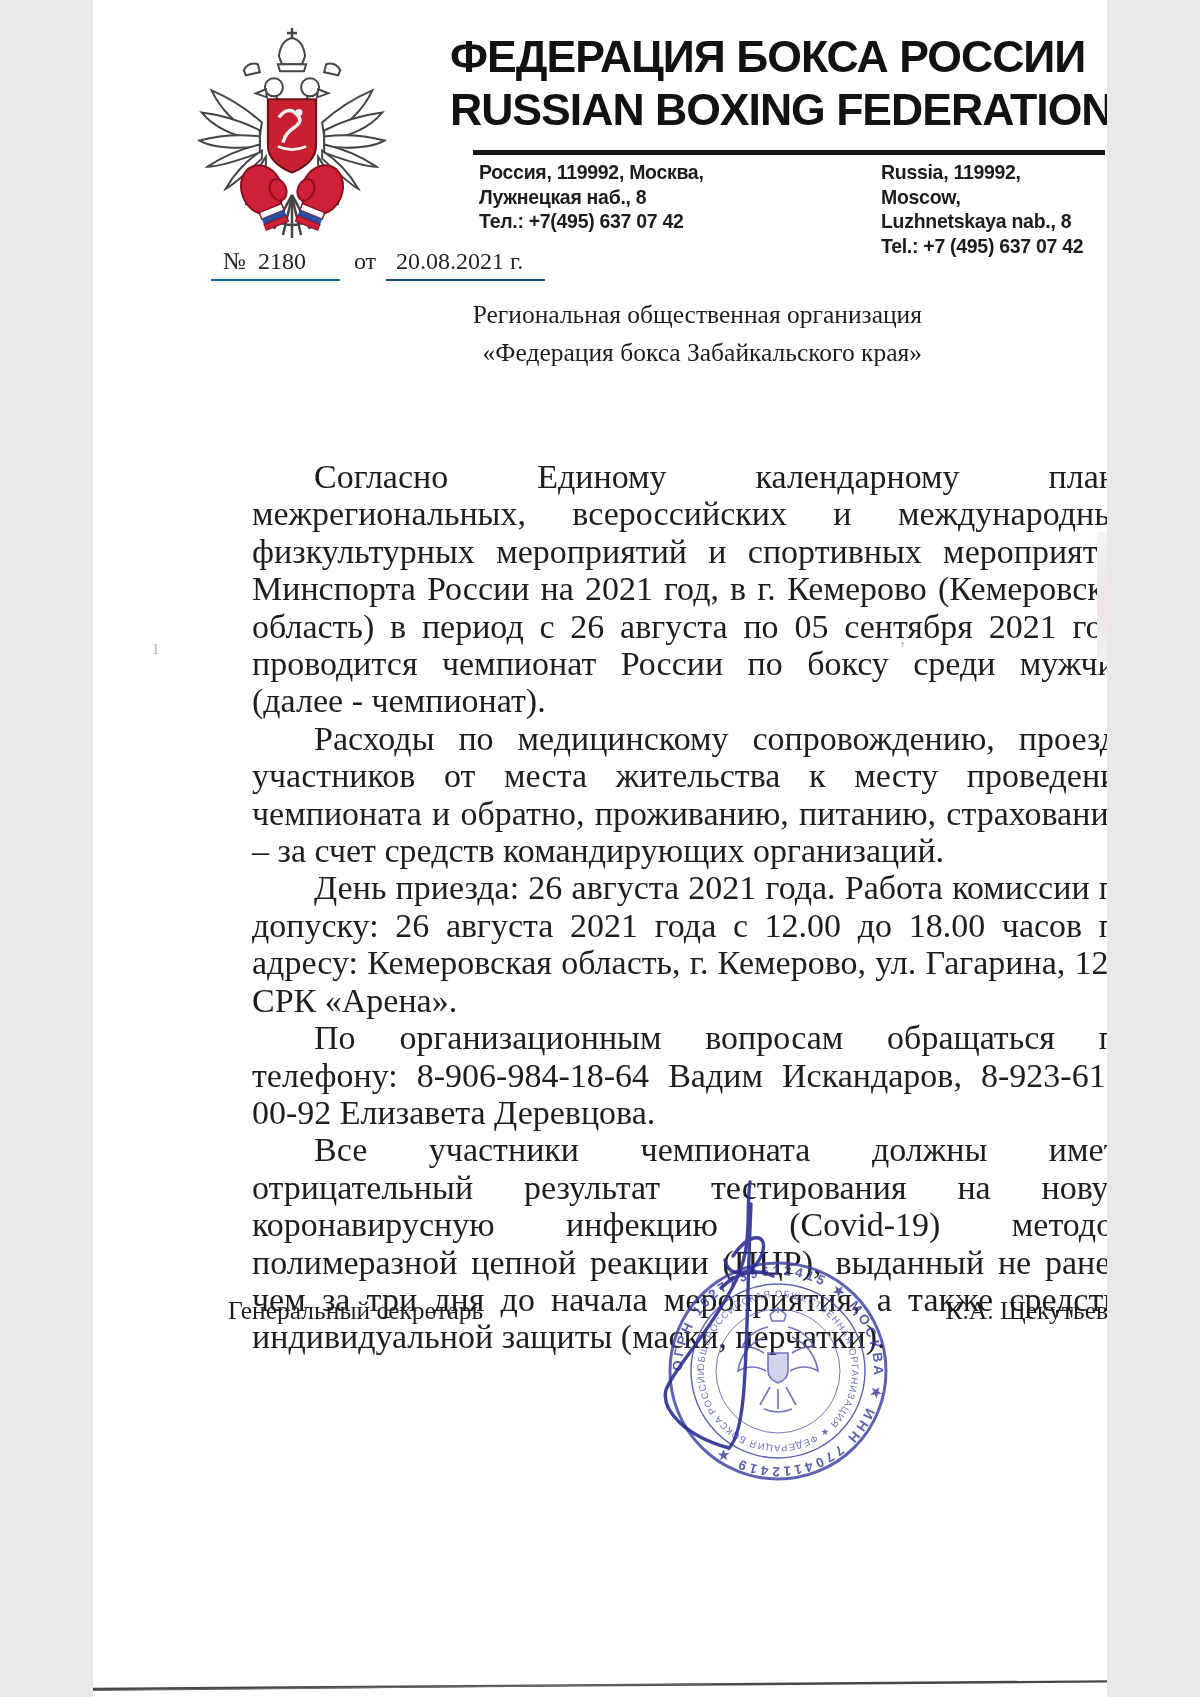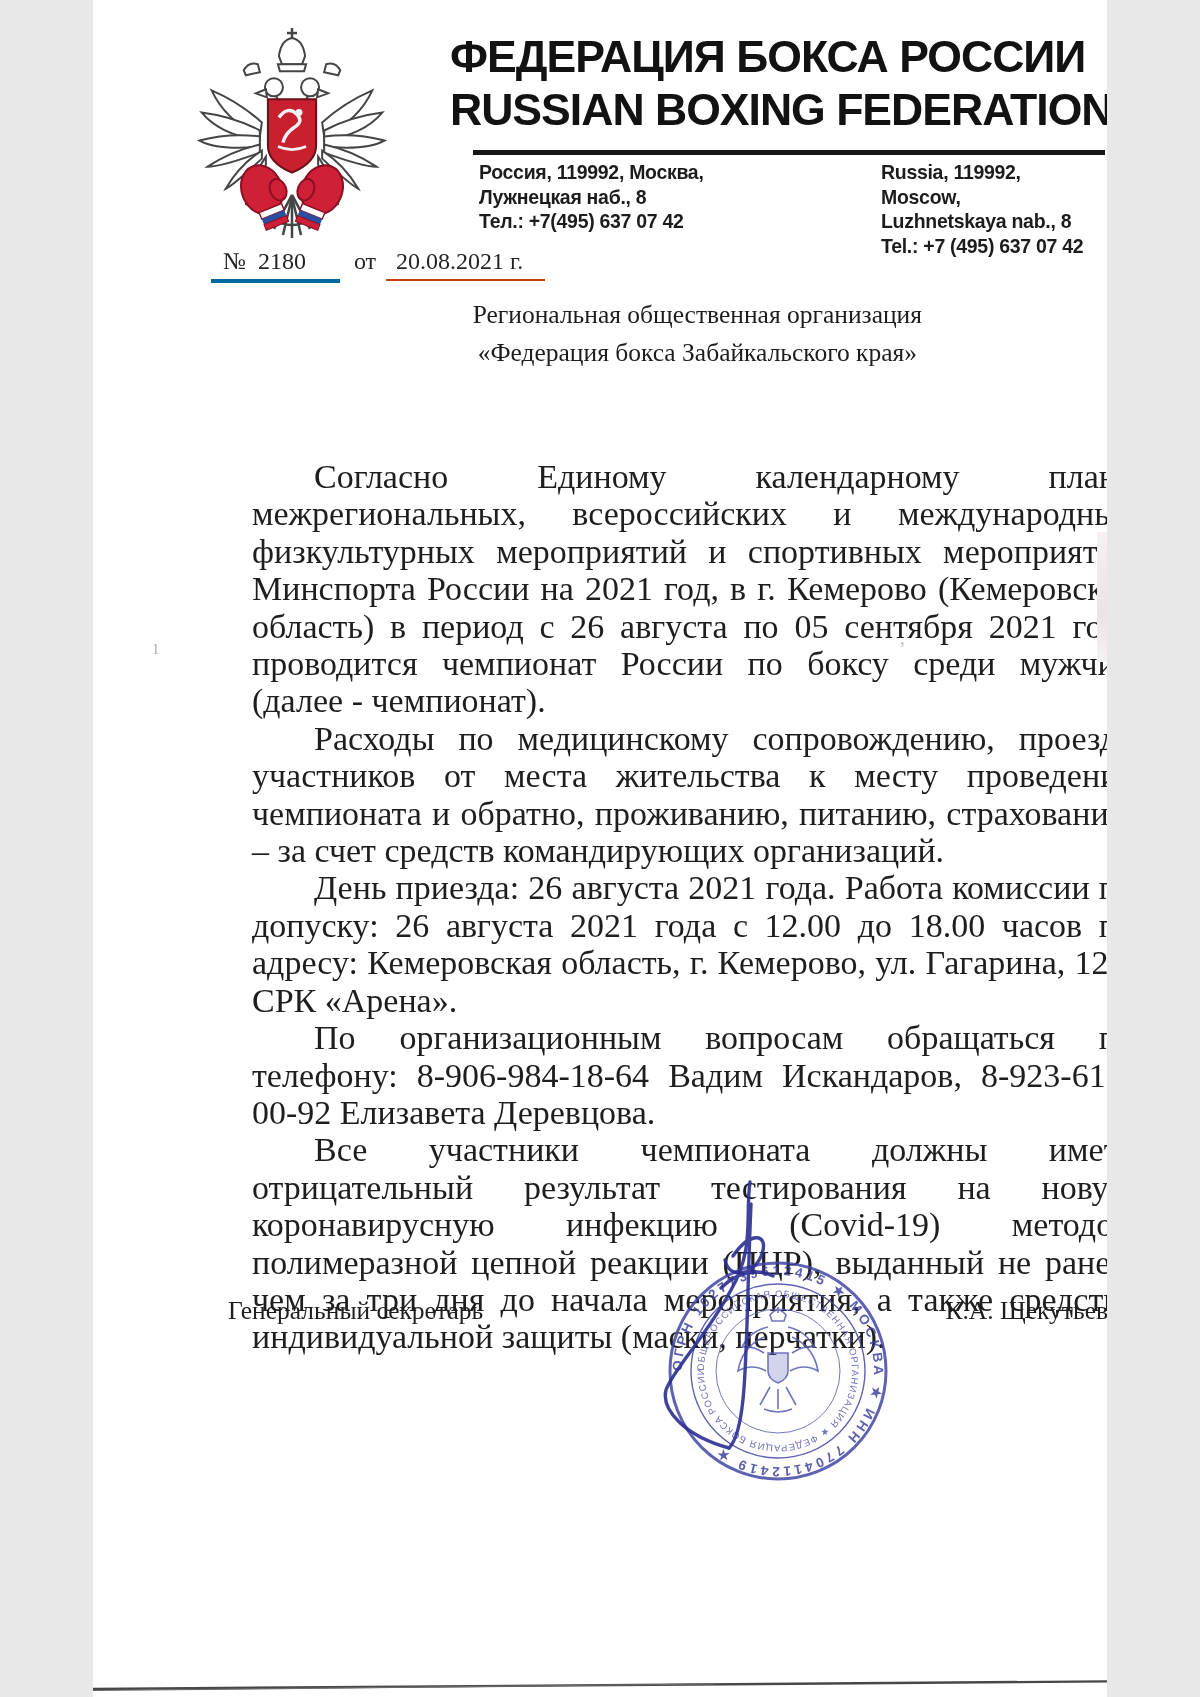--- a/index.html
+++ b/index.html
@@ -27,25 +27,25 @@
     position:absolute;top:160px;
     font-family:"Liberation Sans", sans-serif;
     font-size:20.5px;line-height:24.5px;color:#1c1c1c;font-weight:bold;
     letter-spacing:-0.3px;
     transform:scaleX(0.95);transform-origin:left top;
   }
   .lh-addr-ru{left:386px;}
   .lh-addr-en{left:788px;}
   
   .ref-line{position:absolute;left:118px;top:248px;font-size:24px;color:#242424;white-space:nowrap;}
-  .ref-num{display:inline-block;border-bottom:4px solid #0369a1;padding:0 34px 4px 12px;}
+  .ref-num{display:inline-block;border-bottom:2px solid #0369a1;padding:0 34px 4px 12px;}
   .ref-ot{display:inline-block;padding:0 10px 4px 14px;}
-  .ref-date{display:inline-block;border-bottom:2px solid #c2410c;padding:0 22px 4px 10px;}
-  
-  .recipient{position:absolute;right:185px;top:296px;text-align:center;font-size:25.5px;line-height:38px;color:#1d1d1d;}
+  .ref-date{display:inline-block;border-bottom:2px solid #0c4a6e;padding:0 22px 4px 10px;}
+  
+  .recipient{position:absolute;right:185px;top:296px;text-align:right;font-size:25.5px;line-height:38px;color:#1d1d1d;}
   
   .body-text{
     position:absolute;left:135px;top:458px;width:882px;
     font-size:34px;line-height:37.4px;
     text-align:justify;color:#1e1e1e;margin-left:24px;
   }
   .body-text p{margin:0;text-indent:62px;}
   
   .sig-row{position:absolute;left:135px;top:1284px;width:880px;display:flex;justify-content:space-between;font-size:25.5px;color:#1e1e1e;margin-top:12px;}
   

